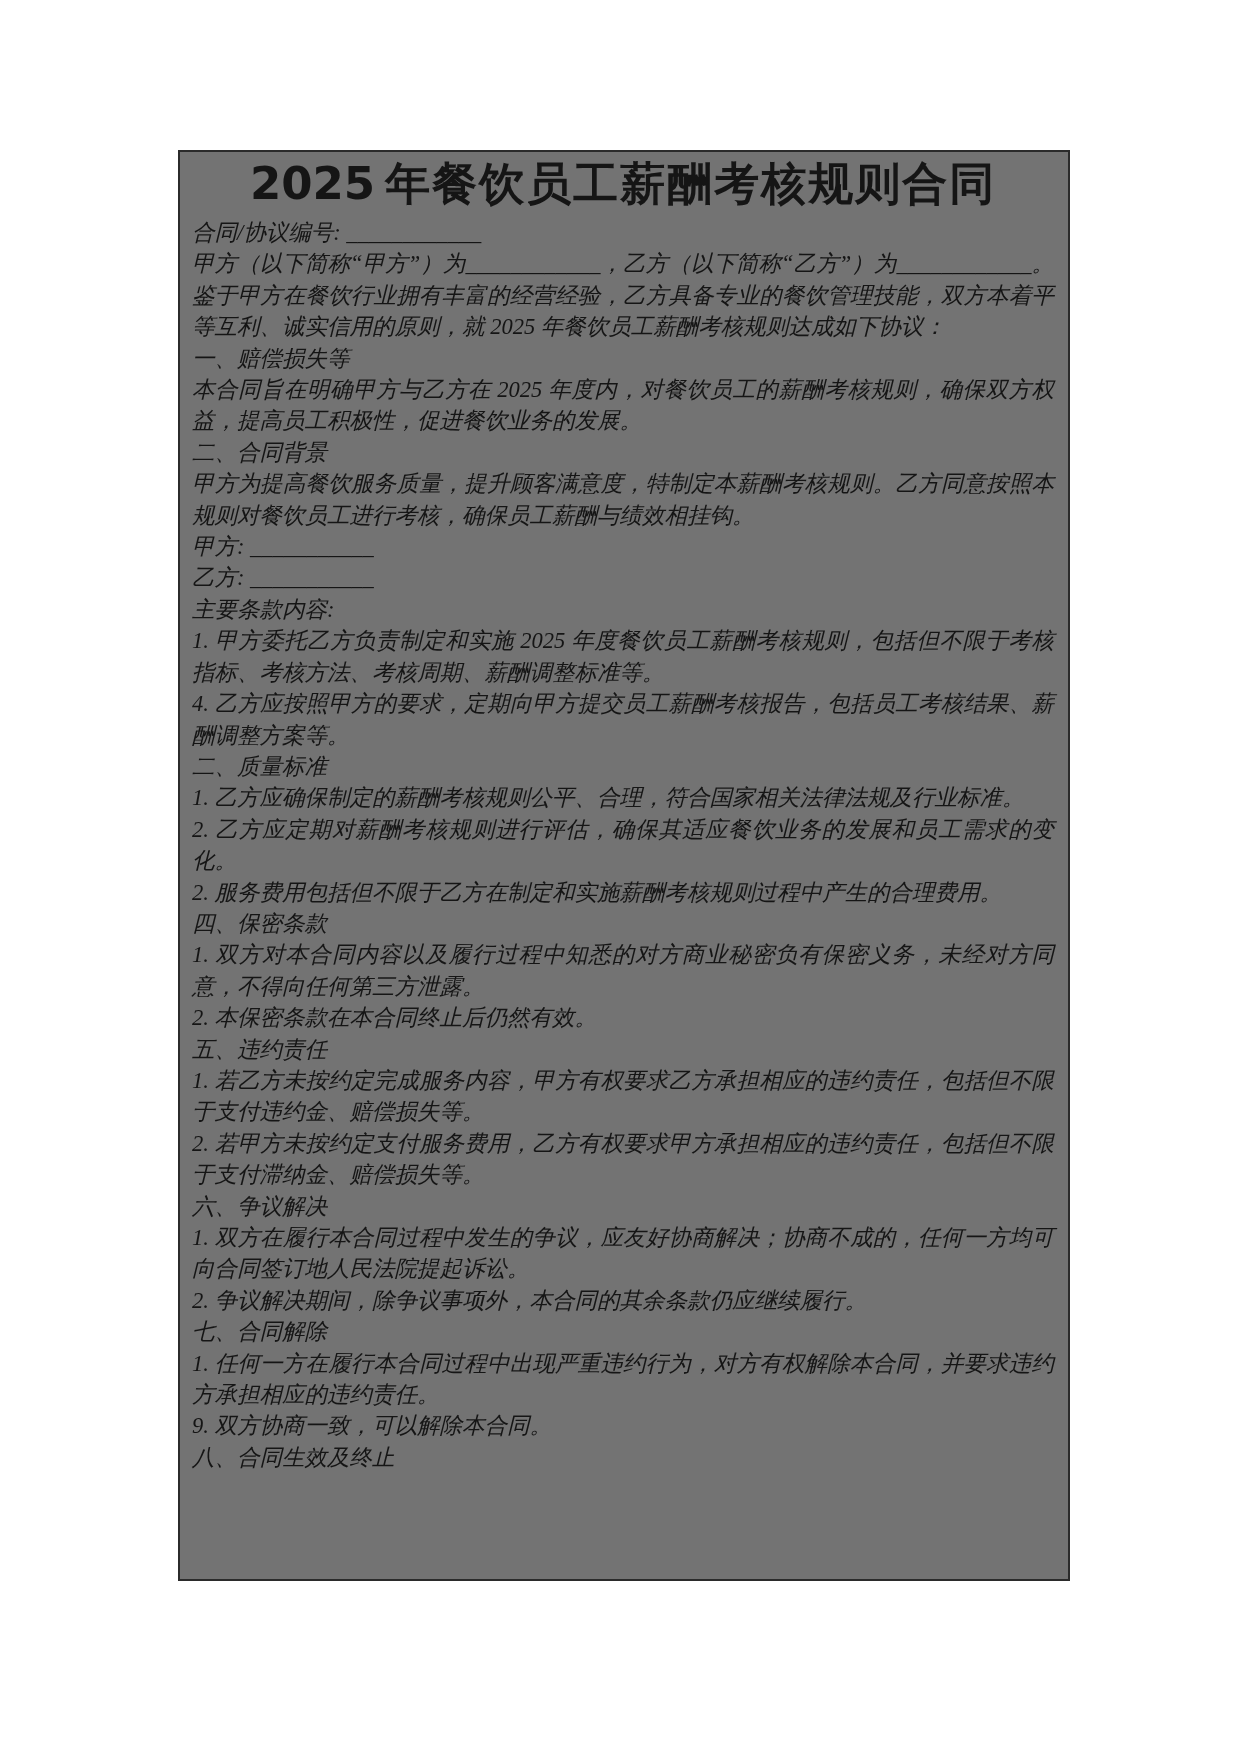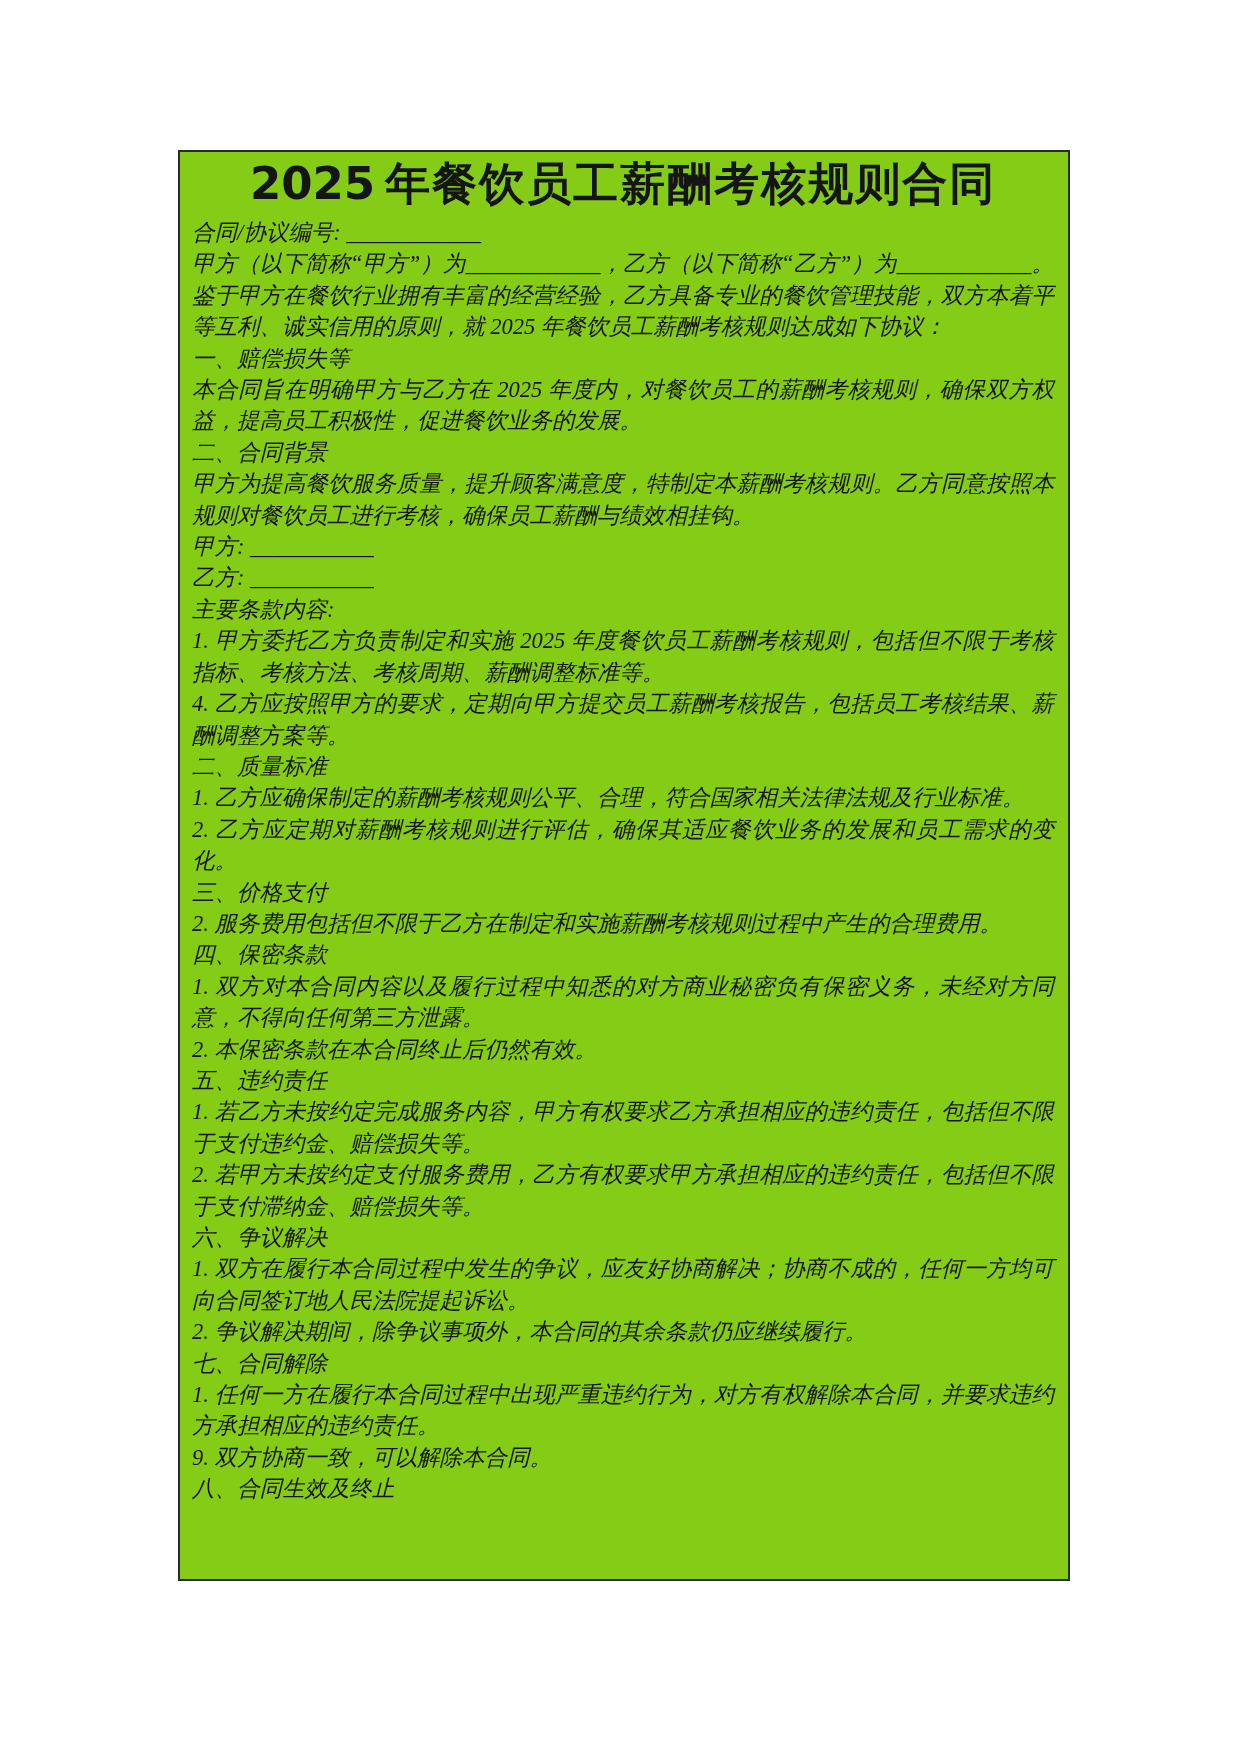--- a/index.html
+++ b/index.html
@@ -16,21 +16,21 @@
   }
   .page-border {
     position: absolute;
     left: 178px;
     top: 150px;
     width: 892px;
     height: 1431px;
     border: 2px solid #2b2b2b;
     box-sizing: border-box;
     padding: 5px 14px 0 12px;
-    background: #84cc16;
+    background: #737373;
     overflow: hidden;
   }
   .doc-title {
     margin: 2px 0 8px 0;
     text-align: center;
     font-weight: bold;
     font-size: 45px;
     line-height: 50px;
     letter-spacing: 2px;
     white-space: nowrap;
@@ -66,21 +66,20 @@
       <p>二、合同背景</p>
       <p>甲方为提高餐饮服务质量，提升顾客满意度，特制定本薪酬考核规则。乙方同意按照本规则对餐饮员工进行考核，确保员工薪酬与绩效相挂钩。</p>
       <p>甲方: ___________</p>
       <p>乙方: ___________</p>
       <p>主要条款内容:</p>
       <p>1. 甲方委托乙方负责制定和实施 2025 年度餐饮员工薪酬考核规则，包括但不限于考核指标、考核方法、考核周期、薪酬调整标准等。</p>
       <p>4. 乙方应按照甲方的要求，定期向甲方提交员工薪酬考核报告，包括员工考核结果、薪酬调整方案等。</p>
       <p>二、质量标准</p>
       <p>1. 乙方应确保制定的薪酬考核规则公平、合理，符合国家相关法律法规及行业标准。</p>
       <p>2. 乙方应定期对薪酬考核规则进行评估，确保其适应餐饮业务的发展和员工需求的变化。</p>
-      <p>三、价格支付</p>
       <p>2. 服务费用包括但不限于乙方在制定和实施薪酬考核规则过程中产生的合理费用。</p>
       <p>四、保密条款</p>
       <p>1. 双方对本合同内容以及履行过程中知悉的对方商业秘密负有保密义务，未经对方同意，不得向任何第三方泄露。</p>
       <p>2. 本保密条款在本合同终止后仍然有效。</p>
       <p>五、违约责任</p>
       <p>1. 若乙方未按约定完成服务内容，甲方有权要求乙方承担相应的违约责任，包括但不限于支付违约金、赔偿损失等。</p>
       <p>2. 若甲方未按约定支付服务费用，乙方有权要求甲方承担相应的违约责任，包括但不限于支付滞纳金、赔偿损失等。</p>
       <p>六、争议解决</p>
       <p>1. 双方在履行本合同过程中发生的争议，应友好协商解决；协商不成的，任何一方均可向合同签订地人民法院提起诉讼。</p>
       <p>2. 争议解决期间，除争议事项外，本合同的其余条款仍应继续履行。</p>

